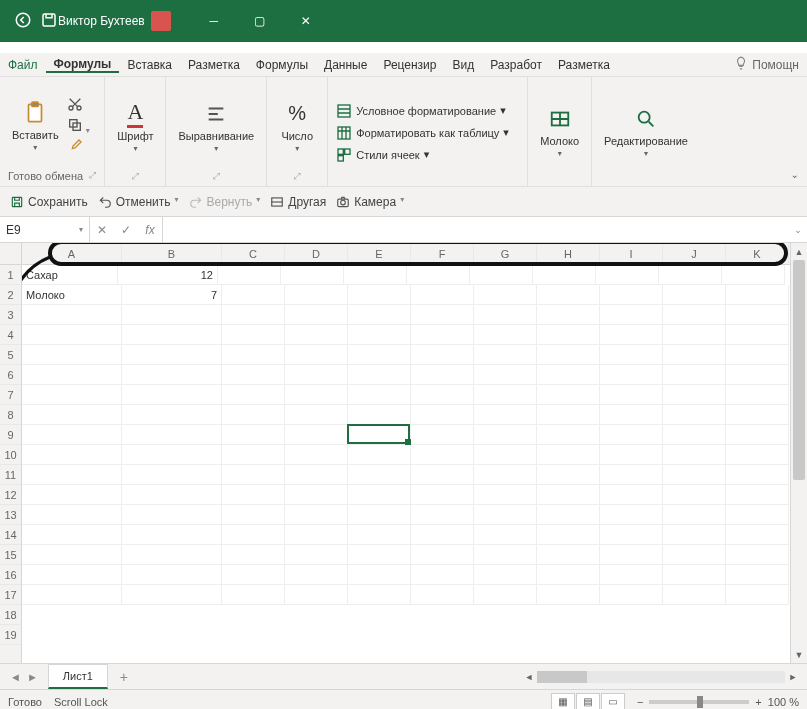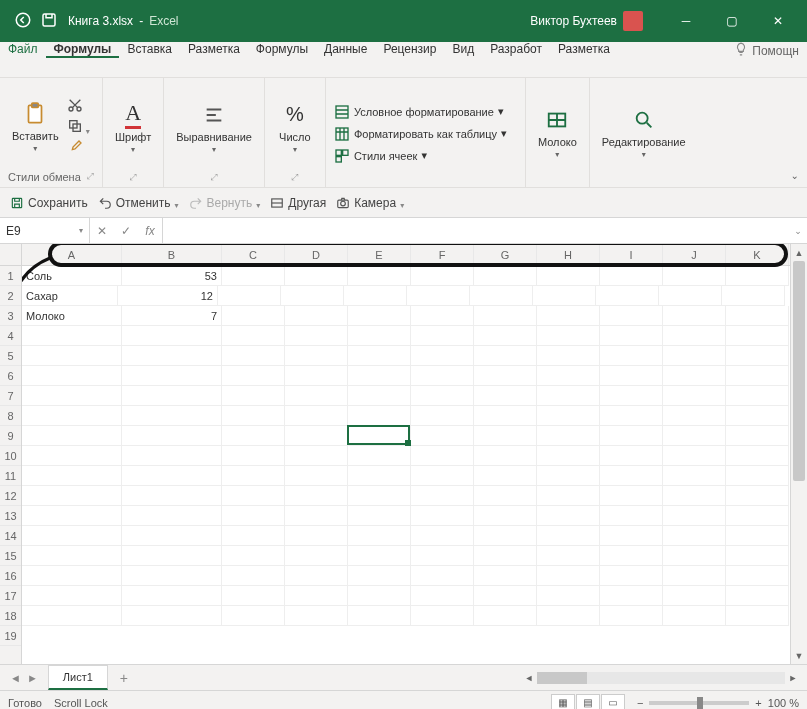--- a/index.html
+++ b/index.html
@@ -7,21 +7,21 @@
 
 .titlebar { height: 42px; background: #1d6f42; color: #fff; display: flex; align-items: center; padding: 0 6px; }
 .titlebar .left-icons { display: flex; gap: 8px; align-items: center; padding-left: 8px; }
 .titlebar .title { flex: 1; text-align: center; font-size: 12px; display: flex; gap: 6px; justify-content: flex-start; padding-left: 10px; }
 .titlebar .title .app { color: #cfe6d5; }
 .titlebar .user { display: flex; align-items: center; gap: 6px; font-size: 12px; }
 .titlebar .user .avatar { width: 20px; height: 20px; background: #d9534f; border-radius: 2px; }
 .titlebar .win-controls { display: flex; margin-left: 20px; }
 .titlebar .win-controls .wc { width: 46px; height: 42px; display: flex; align-items: center; justify-content: center; color: #fff; font-size: 12px; }
 
-.tabstrip { height: 36px; background: #f3f2f1; border-bottom: 1px solid #e1dfdd; display: flex; align-items: flex-start; font-size: 12px; }
+.tabstrip { height: 24px; background: #f3f2f1; border-bottom: 1px solid #e1dfdd; display: flex; align-items: center; font-size: 12px; margin-top: 11px; }
 .tabstrip .tab { padding: 0 8px; display: flex; align-items: center; color: #333; cursor: pointer; }
 .tabstrip .tab.file { color: #1d6f42; }
 .tabstrip .tab.active { border-bottom: 2px solid #1d6f42; font-weight: 600; }
 .tabstrip .spacer { flex: 1; }
 .tabstrip .tell { display: flex; align-items: center; gap: 4px; color: #666; padding: 0 8px; }
 .tabstrip .share { display: flex; align-items: center; gap: 4px; color: #bbb; padding: 0 10px; }
 
 .ribbon { height: 110px; background: #f3f2f1; border-bottom: 1px solid #e1dfdd; display: flex; position: relative; }
 .ribbon .group { border-right: 1px solid #e1dfdd; padding: 4px 8px 2px; display: flex; flex-direction: column; justify-content: space-between; }
 .ribbon .group .body { flex: 1; display: flex; align-items: center; gap: 4px; }
@@ -29,21 +29,21 @@
 .ribbon .group .label .launcher { font-size: 9px; color: #999; }
 .ribbon .bigbtn { display: flex; flex-direction: column; align-items: center; justify-content: center; gap: 2px; padding: 2px 4px; min-width: 44px; }
 .ribbon .bigbtn .ico { font-size: 22px; height: 28px; display: flex; align-items: center; }
 .ribbon .bigbtn .txt { font-size: 11px; text-align: center; }
 .ribbon .bigbtn .dd { font-size: 8px; color: #666; }
 .ribbon .smallcol { display: flex; flex-direction: column; gap: 3px; font-size: 11px; }
 .ribbon .smallcol .row { display: flex; align-items: center; gap: 4px; }
 .ribbon .caret-right { position: absolute; right: 8px; bottom: 6px; font-size: 10px; color: #666; }
 
 .qat2 { height: 30px; background: #f3f2f1; border-bottom: 1px solid #d6d6d6; display: flex; align-items: center; gap: 10px; padding: 0 10px; font-size: 12px; color: #444; }
-.qat2 .itm { display: flex; align-items: flex-end; gap: 4px; }
+.qat2 .itm { display: flex; align-items: flex-start; gap: 4px; }
 .qat2 .dd { font-size: 8px; color: #888; }
 .qat2 .disabled { color: #aaa; }
 
 .formula-bar { height: 26px; border-bottom: 1px solid #d6d6d6; display: flex; align-items: stretch; }
 .formula-bar .namebox { width: 90px; border-right: 1px solid #d6d6d6; display: flex; align-items: center; padding: 0 6px; font-size: 12px; justify-content: space-between; }
 .formula-bar .namebox .dd { font-size: 8px; color: #888; }
 .formula-bar .fb-btns { display: flex; align-items: center; border-right: 1px solid #d6d6d6; }
 .formula-bar .fb-btns .b { width: 24px; display: flex; align-items: center; justify-content: center; color: #888; font-size: 12px; }
 .formula-bar .fb-input { flex: 1; padding: 0 6px; display: flex; align-items: center; }
 .formula-bar .expand { width: 18px; display: flex; align-items: center; justify-content: center; color: #888; font-size: 9px; }
@@ -100,25 +100,20 @@
           <circle cx="12" cy="12" r="9"></circle>
           <path d="M13 8l-4 4 4 4"></path>
         </svg>
     </span>
     <span>
       <svg class="ico-svg" viewBox="0 0 24 24" fill="none" stroke="#fff" stroke-width="2">
           <rect x="4" y="4" width="16" height="16" rx="2"></rect>
           <path d="M8 4v5h8V4"></path>
         </svg>
     </span>
-  </div>
-  <div class="title">
-    <span>Книга 3.xlsx</span>
-    <span>-</span>
-    <span class="app">Excel</span>
   </div>
   <div class="user">
     <span>Виктор Бухтеев</span>
     <span class="avatar"></span>
   </div>
   <div class="win-controls">
     <div class="wc">─</div>
     <div class="wc">▢</div>
     <div class="wc">✕</div>
   </div>
@@ -168,21 +163,21 @@
         <span><svg width="16" height="16" viewBox="0 0 24 24" fill="none" stroke="#555" stroke-width="2">
               <rect x="9" y="9" width="11" height="11"></rect>
               <rect x="4" y="4" width="11" height="11"></rect>
             </svg> <span style="font-size:8px;color:#888">▾</span></span>
         <span><svg width="16" height="16" viewBox="0 0 24 24" fill="none" stroke="#c78b30" stroke-width="2">
               <path d="M18 3l3 3-9 9-4 1 1-4 9-9z"></path>
             </svg></span>
       </div>
     </div>
     <div class="label">
-        <span>Стили обмена</span>
+        <span>Готово обмена</span>
         <span class="launcher">⤢</span>
       </div>
   </div>
 
   <div class="group">
     <div class="body">
       <div class="bigbtn">
         <span class="ico" style="font-family:serif;font-size:22px;color:#333;border-bottom:3px solid #d13438;">А</span>
         <span class="txt">Шрифт</span>
         <span class="dd">▾</span>
@@ -376,33 +371,20 @@
         <div class="ch" style="width: 63px;">E</div>
         <div class="ch" style="width: 63px;">F</div>
         <div class="ch" style="width: 63px;">G</div>
         <div class="ch" style="width: 63px;">H</div>
         <div class="ch" style="width: 63px;">I</div>
         <div class="ch" style="width: 63px;">J</div>
         <div class="ch" style="width: 63px;">K</div>
       </div>
     <div class="cells" id="cells">
         <div class="row">
-          <div class="cell" style="width: 100px;">Соль</div>
-          <div class="cell num" style="width: 100px;">53</div>
-          <div class="cell" style="width: 63px;"></div>
-          <div class="cell" style="width: 63px;"></div>
-          <div class="cell" style="width: 63px;"></div>
-          <div class="cell" style="width: 63px;"></div>
-          <div class="cell" style="width: 63px;"></div>
-          <div class="cell" style="width: 63px;"></div>
-          <div class="cell" style="width: 63px;"></div>
-          <div class="cell" style="width: 63px;"></div>
-          <div class="cell" style="width: 63px;"></div>
-        </div>
-        <div class="row">
           <div class="cell" style="width: 96px;">Сахар</div>
           <div class="cell num" style="width: 100px;">12</div>
           <div class="cell" style="width: 63px;"></div>
           <div class="cell" style="width: 63px;"></div>
           <div class="cell" style="width: 63px;"></div>
           <div class="cell" style="width: 63px;"></div>
           <div class="cell" style="width: 63px;"></div>
           <div class="cell" style="width: 63px;"></div>
           <div class="cell" style="width: 63px;"></div>
           <div class="cell" style="width: 63px;"></div>

